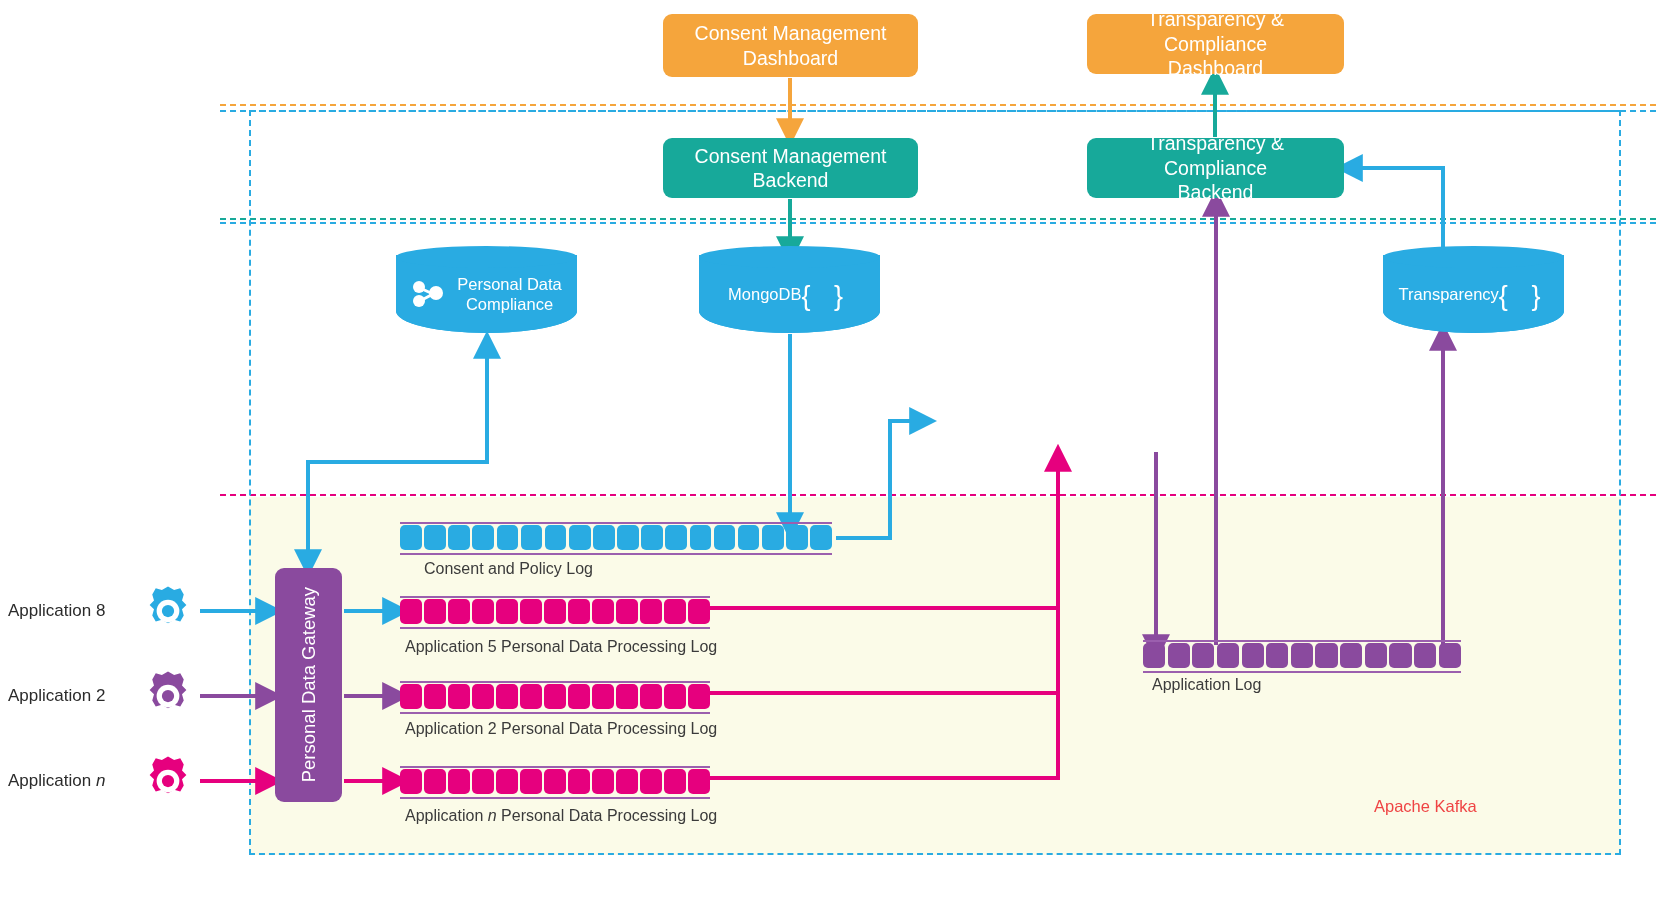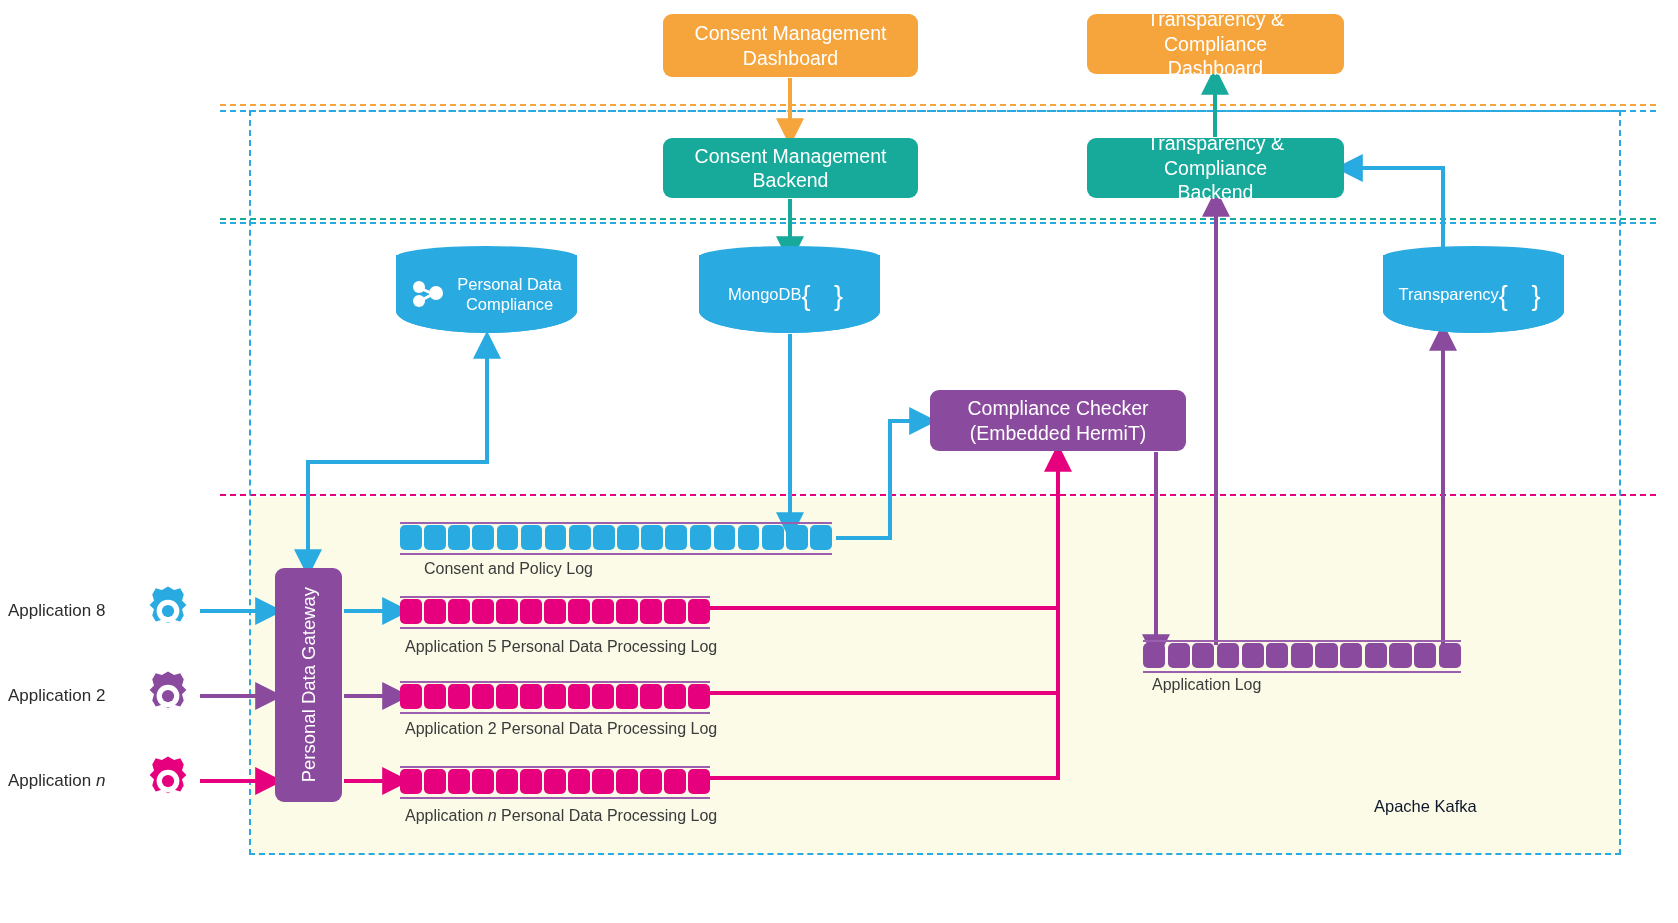--- a/index.html
+++ b/index.html
@@ -69,21 +69,21 @@
   .logbar{position:absolute;}
   .logbar .rule{position:absolute;left:0;width:100%;height:1.6px;background:#9b5fae;}
   .logbar .segs{position:absolute;left:0;top:3px;display:flex;gap:2.5px;}
   .logbar .seg{width:20px;height:25px;border-radius:5px;}
   .loglabel{position:absolute;font-size:16px;color:#3b3b3b;white-space:nowrap;}
 
   
   .gear{position:absolute;width:56px;height:56px;}
   .applabel{position:absolute;font-size:17px;color:#2b2b2b;white-space:nowrap;}
 
-  .kafka-text{position:absolute;font-size:16.5px;color:#0f172a;}
+  .kafka-text{position:absolute;font-size:16.5px;color:#ef4444;}
 
   svg.conn{position:absolute;left:0;top:0;width:1678px;height:923px;
      pointer-events:none;overflow:visible;}
 </style>
 </head>
 <body>
 
 <div id="stage">
 
   <div class="abs" id="kafka-region"></div>
@@ -169,26 +169,20 @@
       <div>Backend</div>
     </div>
   </div>
   <div class="rbox teal" id="box-transp-backend">
     <div>
       <div>Transparency &amp; Compliance</div>
       <div>Backend</div>
     </div>
   </div>
 
-  <div class="rbox purple" id="box-compliance-checker">
-    <div>
-      <div>Compliance Checker</div>
-      <div>(Embedded HermiT)</div>
-    </div>
-  </div>
 
   <div class="rbox" id="box-gateway">
     <span>Personal Data Gateway</span>
   </div>
 
   <div class="cyl" id="cyl-pdi">
     <div class="body"></div>
     <div class="cap"></div>
     <div class="txt">
       <div class="pdi-row">

